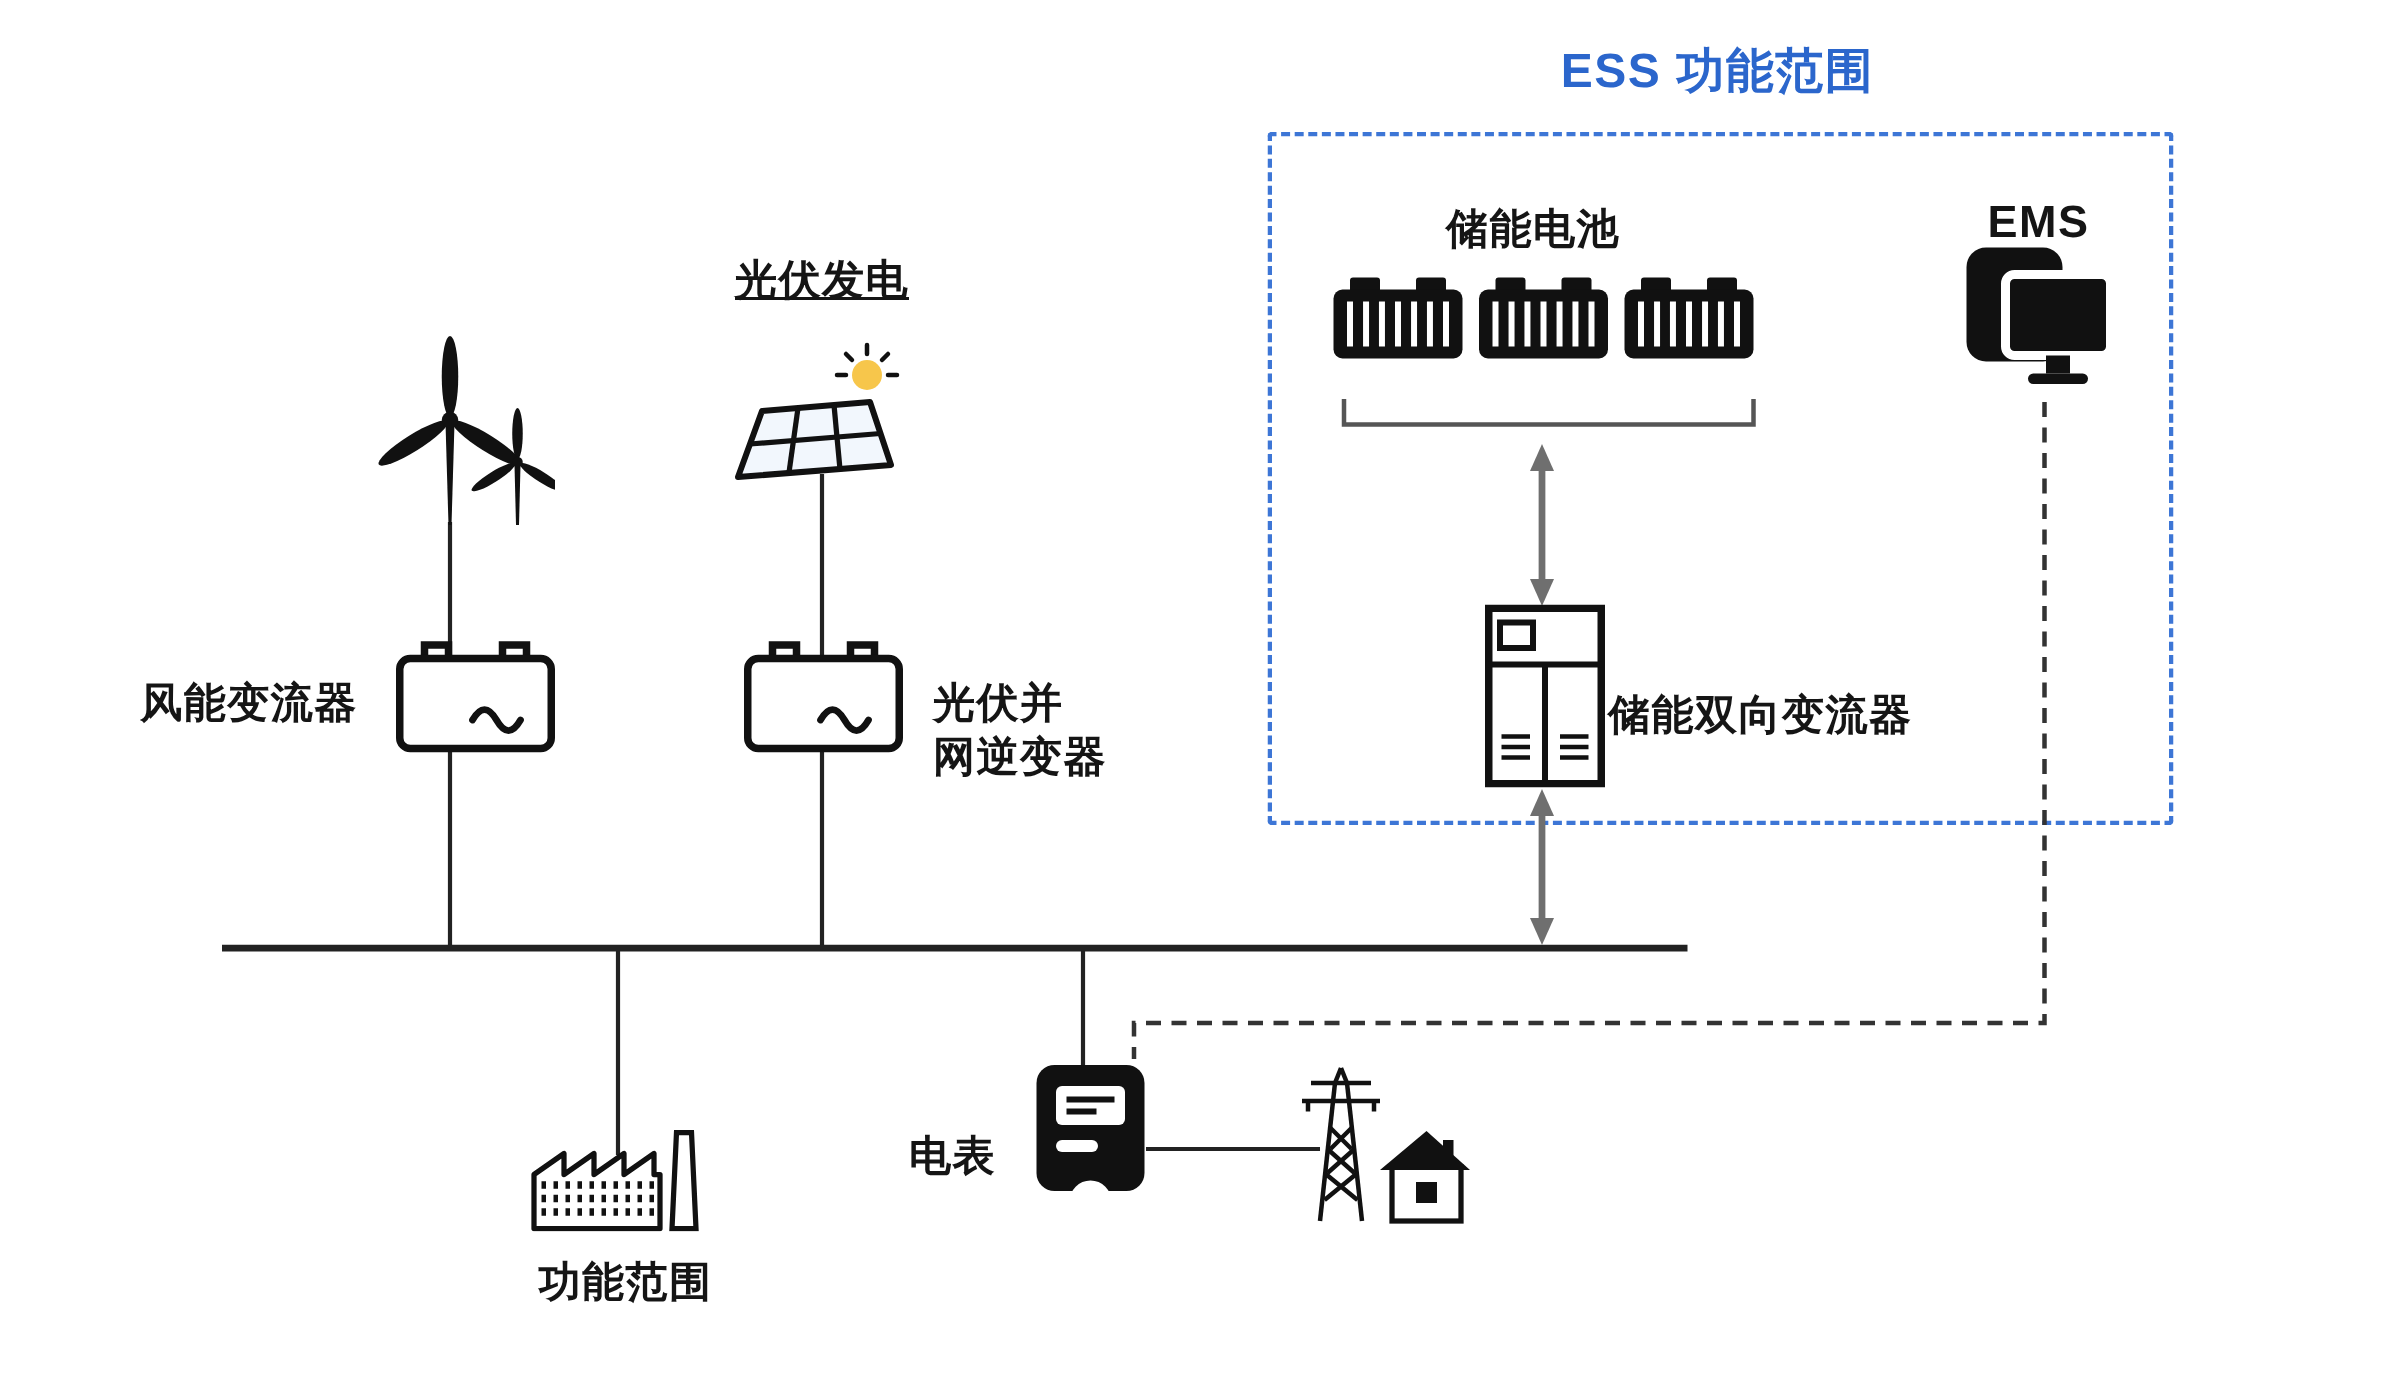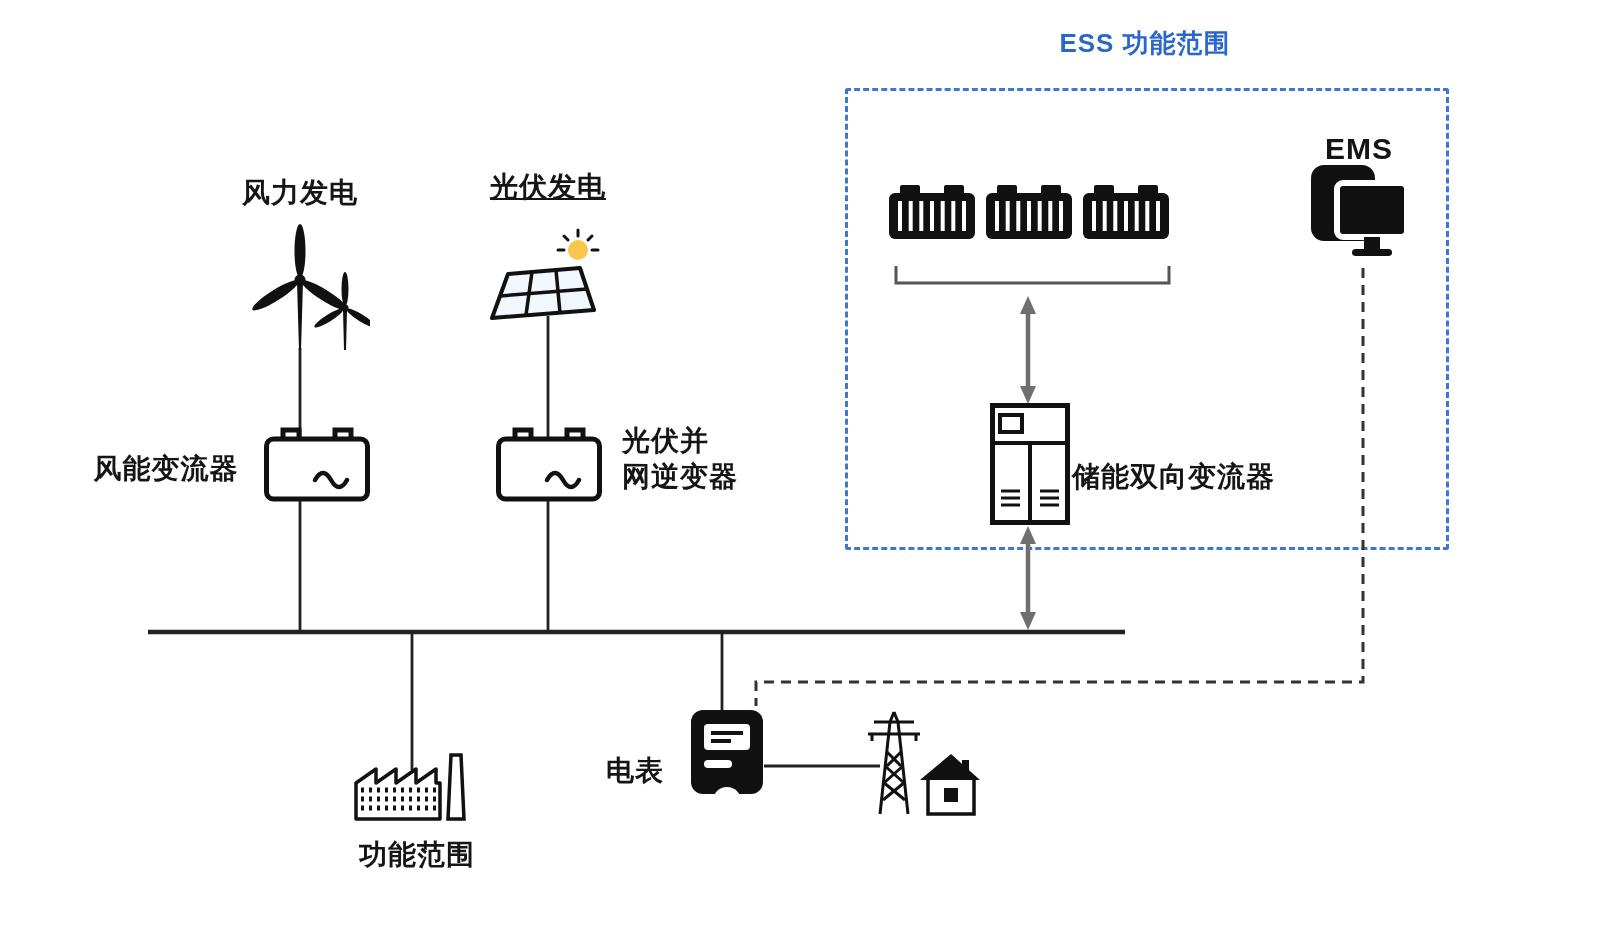--- a/index.html
+++ b/index.html
@@ -9,21 +9,21 @@
     font-family: "Liberation Sans", "DejaVu Sans", sans-serif;
   }
   .canvas { position: absolute; inset: 0; }
   .abs { position: absolute; }
   .label {
     position: absolute; font-weight: bold; color: #151515;
     font-size: 28px; letter-spacing: 1px;
   }
   .label.center { text-align: center; }
   .label.right  { text-align: center; }
-  .label.pre    { white-space: pre-line; line-height: 1.3; }
+  .label.pre    { white-space: pre-line; line-height: 1.3; margin-top: 28px; }
   .label.blue   { color: #2b66cc; }
   .ess-box {
     position: absolute; left: 845px; top: 88px; width: 604px; height: 462px;
     border: 3px dashed #3d76d6; border-radius: 3px; background: transparent;
   }
   svg { display: block; }
   .wires { position: absolute; left: 0; top: 0; }
 </style>
 </head>
 <body>
@@ -48,23 +48,22 @@
       <line x1="1028" y1="542" x2="1028" y2="614"></line>
     </g>
     <g fill="#6f6f6f">
       <polygon points="1028,296 1020,314 1036,314"></polygon>
       <polygon points="1028,404 1020,386 1036,386"></polygon>
       <polygon points="1028,526 1020,544 1036,544"></polygon>
       <polygon points="1028,630 1020,612 1036,612"></polygon>
     </g>
   </svg>
 
-  <div class="label blue center" style="left:985px; top:26px; width:320px; font-size:26px;text-align:center;">ESS 功能范围</div>
-
-  <div class="label center" style="left:222px; top:174px; width:156px;">风力发电</div>
+  <div class="label blue center" style="left:985px; top:26px; width:320px; font-size:32px;text-align:center;">ESS 功能范围</div>
+
   <svg class="abs" style="left:240px; top:218px;" width="130" height="132" viewBox="0 0 130 132">
     <g fill="#111111">
       <polygon points="57,64 63,64 61,132 59,132"></polygon>
       <ellipse cx="60" cy="33" rx="5.5" ry="27"></ellipse>
       <ellipse cx="60" cy="33" rx="5.5" ry="27" transform="rotate(122 60 62)"></ellipse>
       <ellipse cx="60" cy="33" rx="5.5" ry="27" transform="rotate(238 60 62)"></ellipse>
       <circle cx="60" cy="62" r="5.5"></circle>
       <polygon points="103,92 107,92 106,132 104,132"></polygon>
       <ellipse cx="105" cy="71" rx="3.5" ry="17"></ellipse>
       <ellipse cx="105" cy="71" rx="3.5" ry="17" transform="rotate(122 105 90)"></ellipse>
@@ -107,20 +106,21 @@
 网逆变器</div>
   <svg class="abs" style="left:495px; top:425px;" width="108" height="78" viewBox="0 0 108 78">
     <g fill="#ffffff" stroke="#111111" stroke-width="5">
       <rect x="20" y="5" width="16" height="12"></rect>
       <rect x="72" y="5" width="16" height="12"></rect>
       <rect x="3.5" y="14" width="101" height="60" rx="7"></rect>
     </g>
     <path d="M52 55 q8 -14 16 0 q8 14 16 0" fill="none" stroke="#111111" stroke-width="4.5" stroke-linecap="round"></path>
   </svg>
 
+  <div class="label center" style="left:942px; top:134px; width:160px;">储能电池</div>
   <svg class="abs" style="left:888px; top:183px;" width="88" height="58" viewBox="0 0 88 58">
     <g fill="#111111">
       <rect x="12" y="2" width="20" height="12" rx="2"></rect>
       <rect x="56" y="2" width="20" height="12" rx="2"></rect>
       <rect x="1" y="10" width="86" height="46" rx="6"></rect>
     </g>
     <g stroke="#ffffff" stroke-width="4">
       <line x1="12" y1="18" x2="12" y2="48"></line>
         <line x1="22.7" y1="18" x2="22.7" y2="48"></line>
       <line x1="33.3" y1="18" x2="33.3" y2="48"></line>

